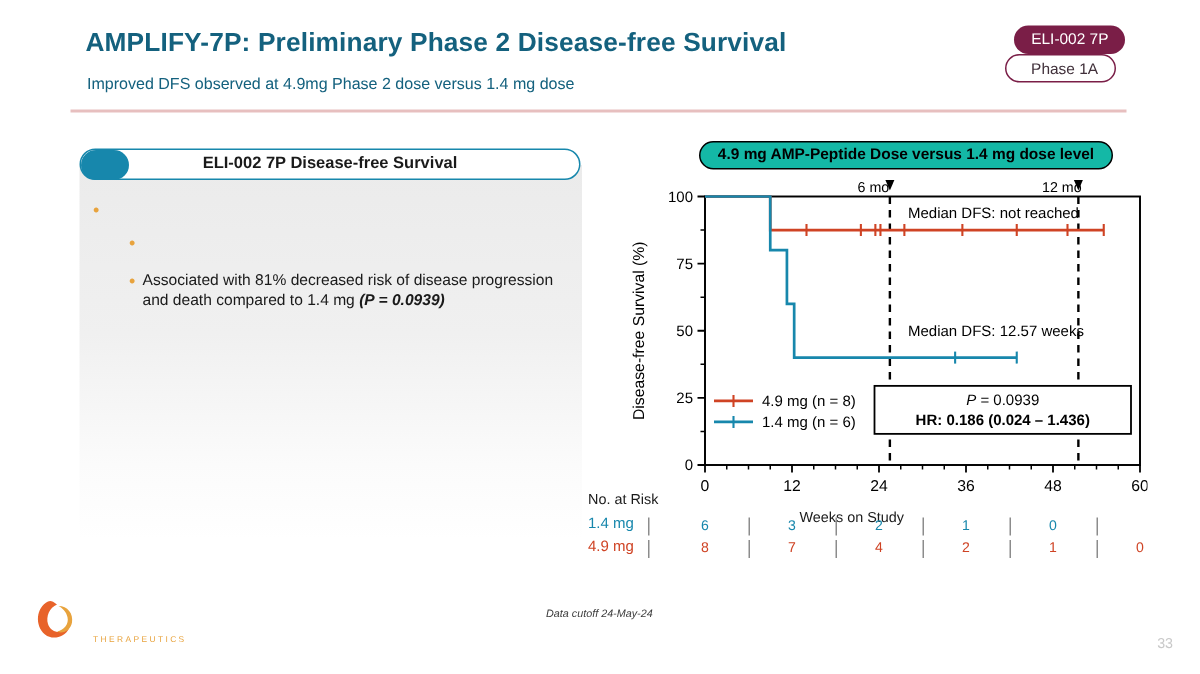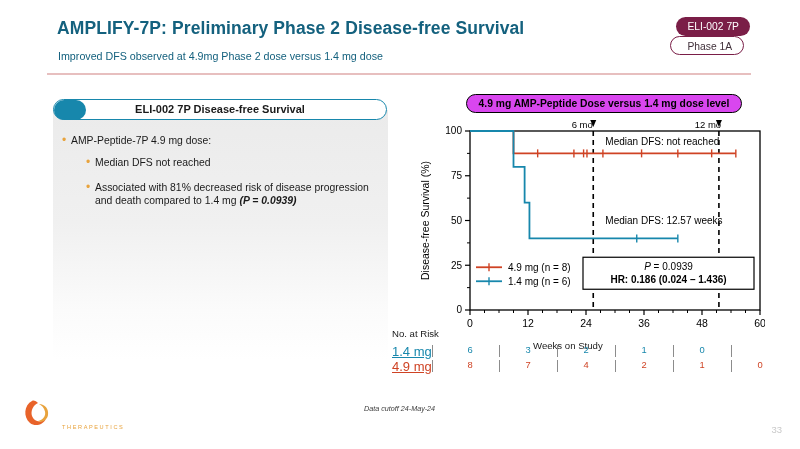--- a/index.html
+++ b/index.html
@@ -146,21 +146,21 @@
   
   #chart-title-pill {
     position: absolute;
     left: 466px;
     top: 94px;
     width: 276px;
     height: 19px;
     box-sizing: border-box;
     border: 1.3px solid #000000;
     border-radius: 10px;
-    background: #d946ef;
+    background: #14b8a6;
     text-align: center;
     line-height: 18px;
     font-size: 10.3px;
     font-weight: bold;
     color: #000000;
   }
 
   #plot-wrap {
     position: absolute;
     left: 415px;
@@ -199,23 +199,22 @@
     left: 0px;
     height: 14px;
     width: 380px;
   }
   #risk-row-low  { top: 16px; }
   #risk-row-high { top: 31px; }
   .risk-rowlabel {
     position: absolute;
     left: 0px;
     top: 0px;
-    font-size: 13px;
-    white-space: nowrap;
-    text-decoration: underline;
+    font-size: 10px;
+    white-space: nowrap;
   }
   .risk-cell {
     position: absolute;
     top: 0px;
     font-size: 9.4px;
     text-align: center;
     width: 22px;
   }
   .risk-sep {
     position: absolute;
@@ -285,26 +284,24 @@
   <div class="badge" id="badge-phase">Phase 1A</div>
 </div>
 
 <div id="left-panel"></div>
 <div id="panel-header"></div>
 <div id="panel-header-dot"></div>
 <div id="panel-header-label">ELI-002 7P Disease-free Survival</div>
 
 <div class="bullet-row" id="bullet-1">
   <span class="bullet-dot">•</span>
-  <span class="bullet-text">AMP-Peptide-7P 4.9 mg dose:</span>
 </div>
 
 <div class="bullet-row" id="bullet-2">
   <span class="bullet-dot">•</span>
-  <span class="bullet-text">Median DFS not reached</span>
 </div>
 
 <div class="bullet-row" id="bullet-3">
   <span class="bullet-dot">•</span>
   <span class="bullet-text"><span>Associated with 81% decreased risk of disease progression and death compared to 1.4 mg </span><i>(P = 0.0939)</i></span>
 </div>
 
 <div id="chart-title-pill">4.9 mg AMP-Peptide Dose versus 1.4 mg dose level</div>
 
 <div id="plot-wrap">

